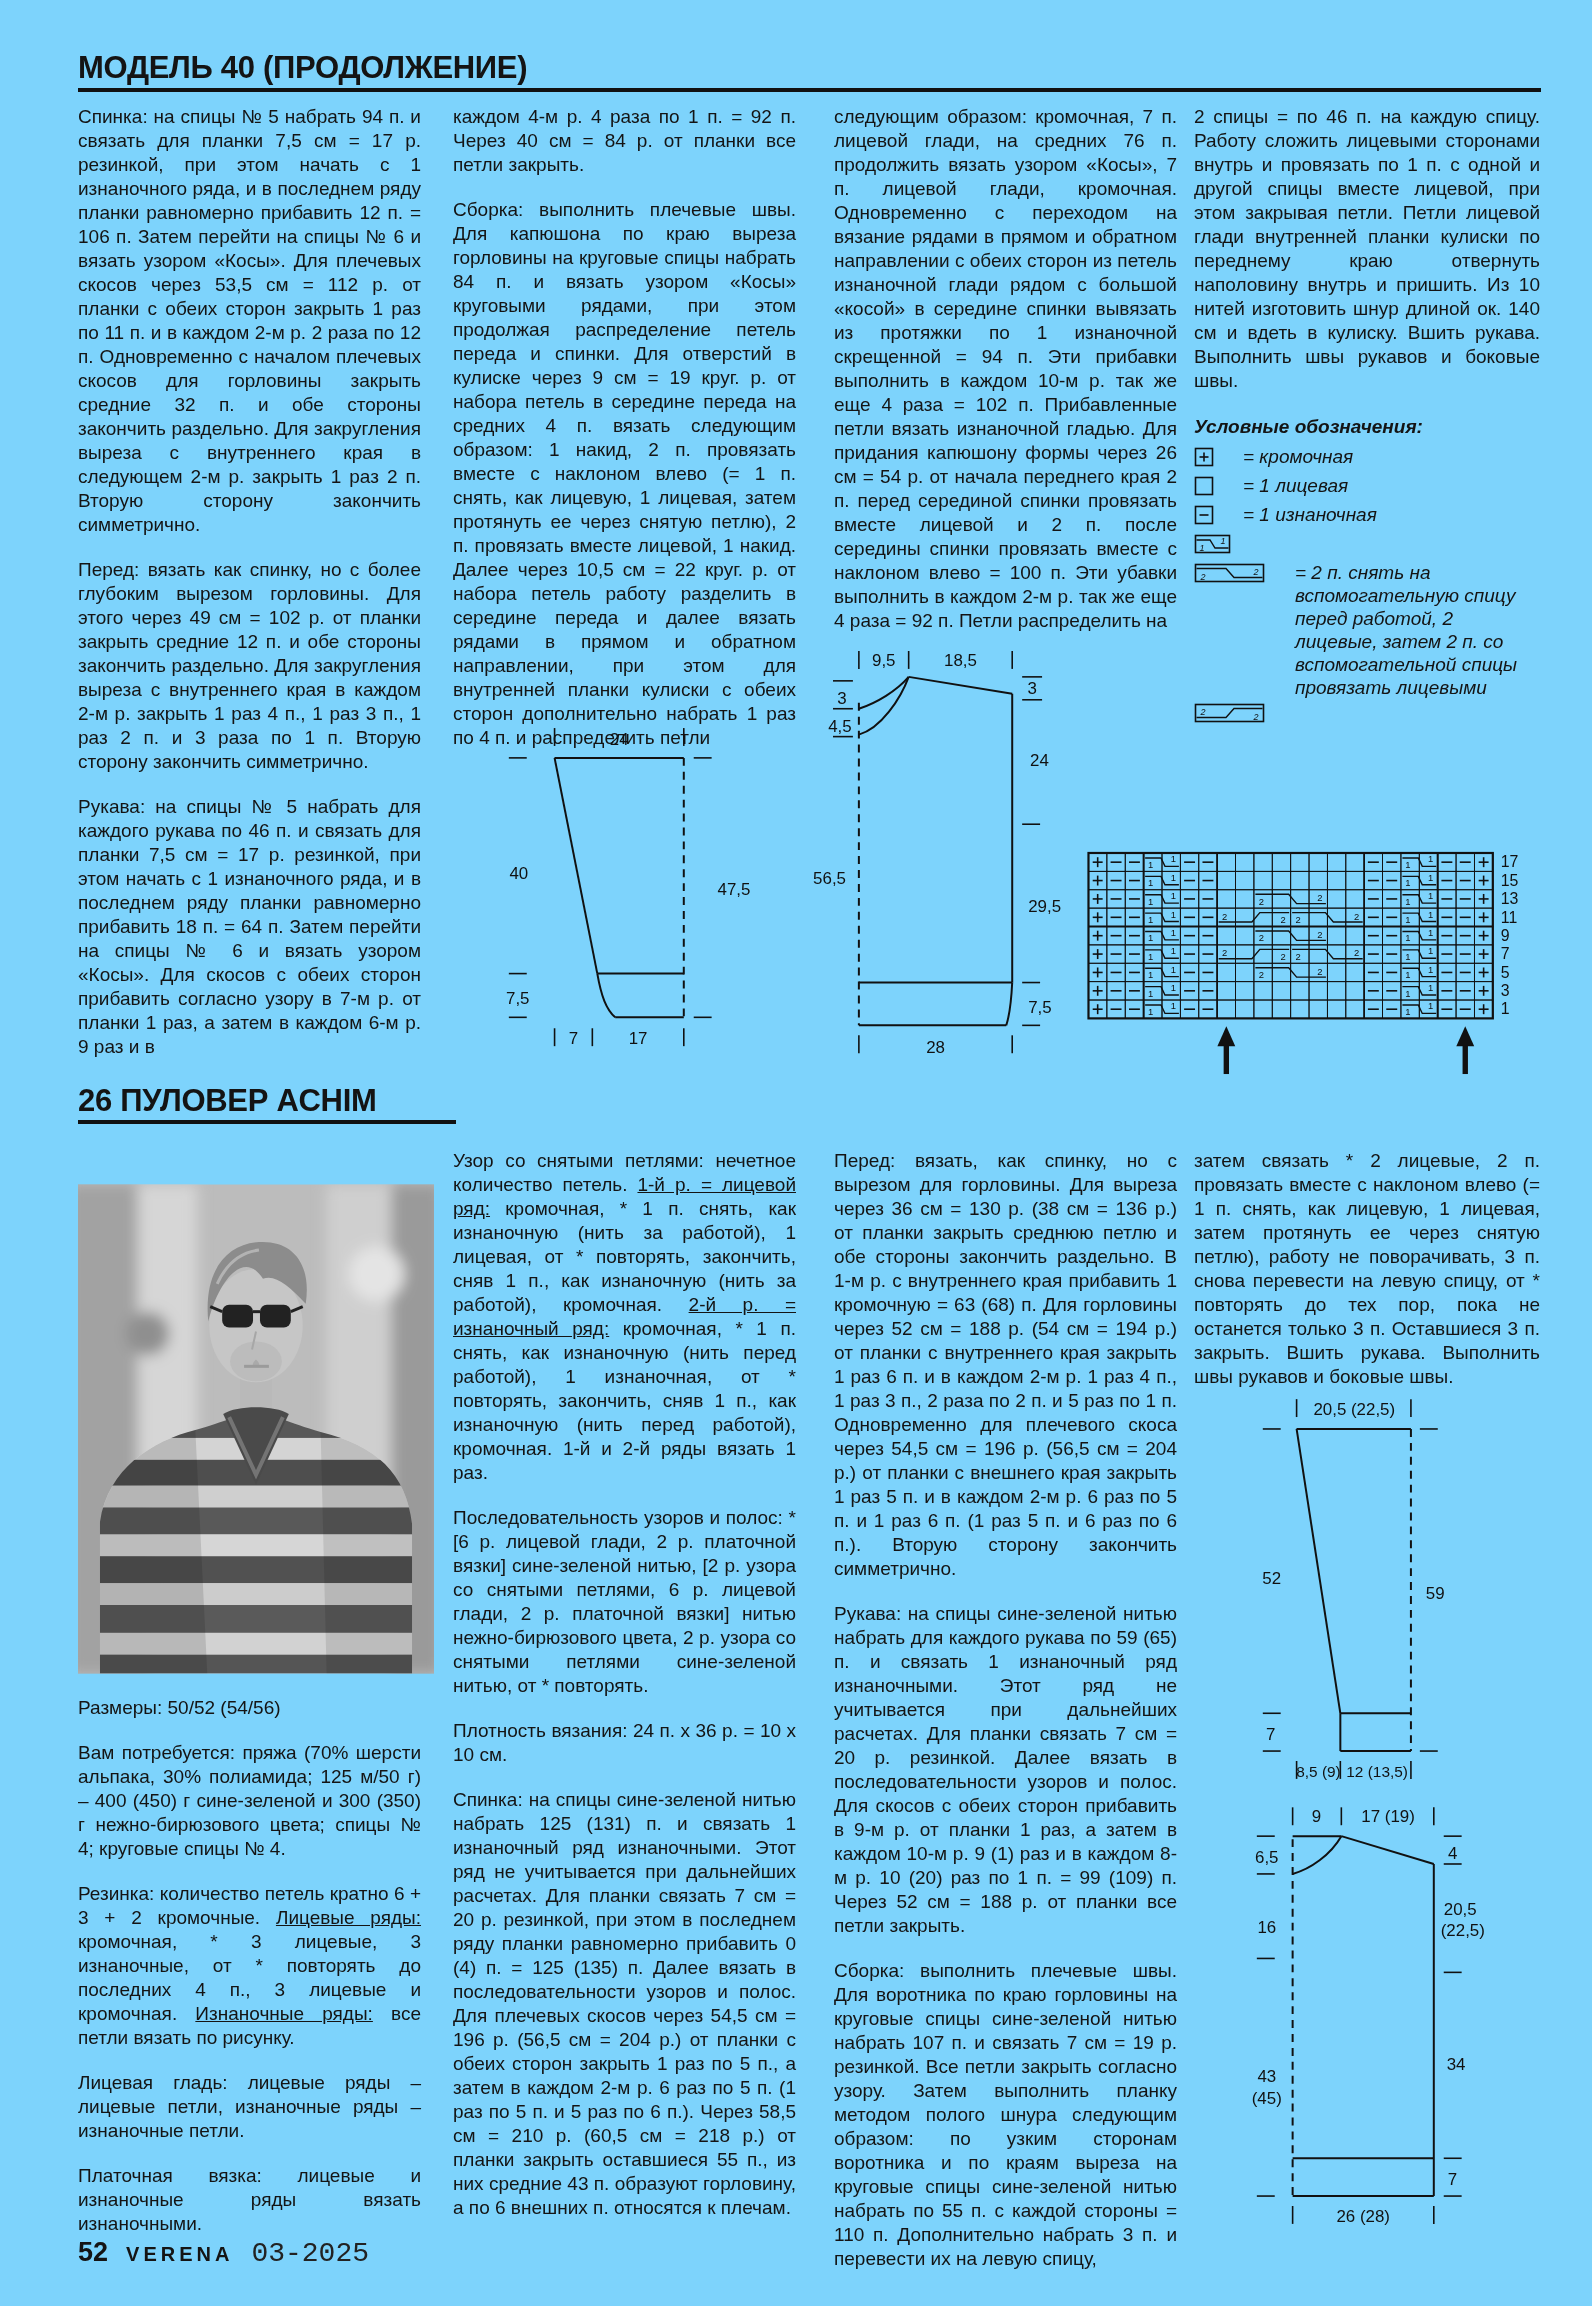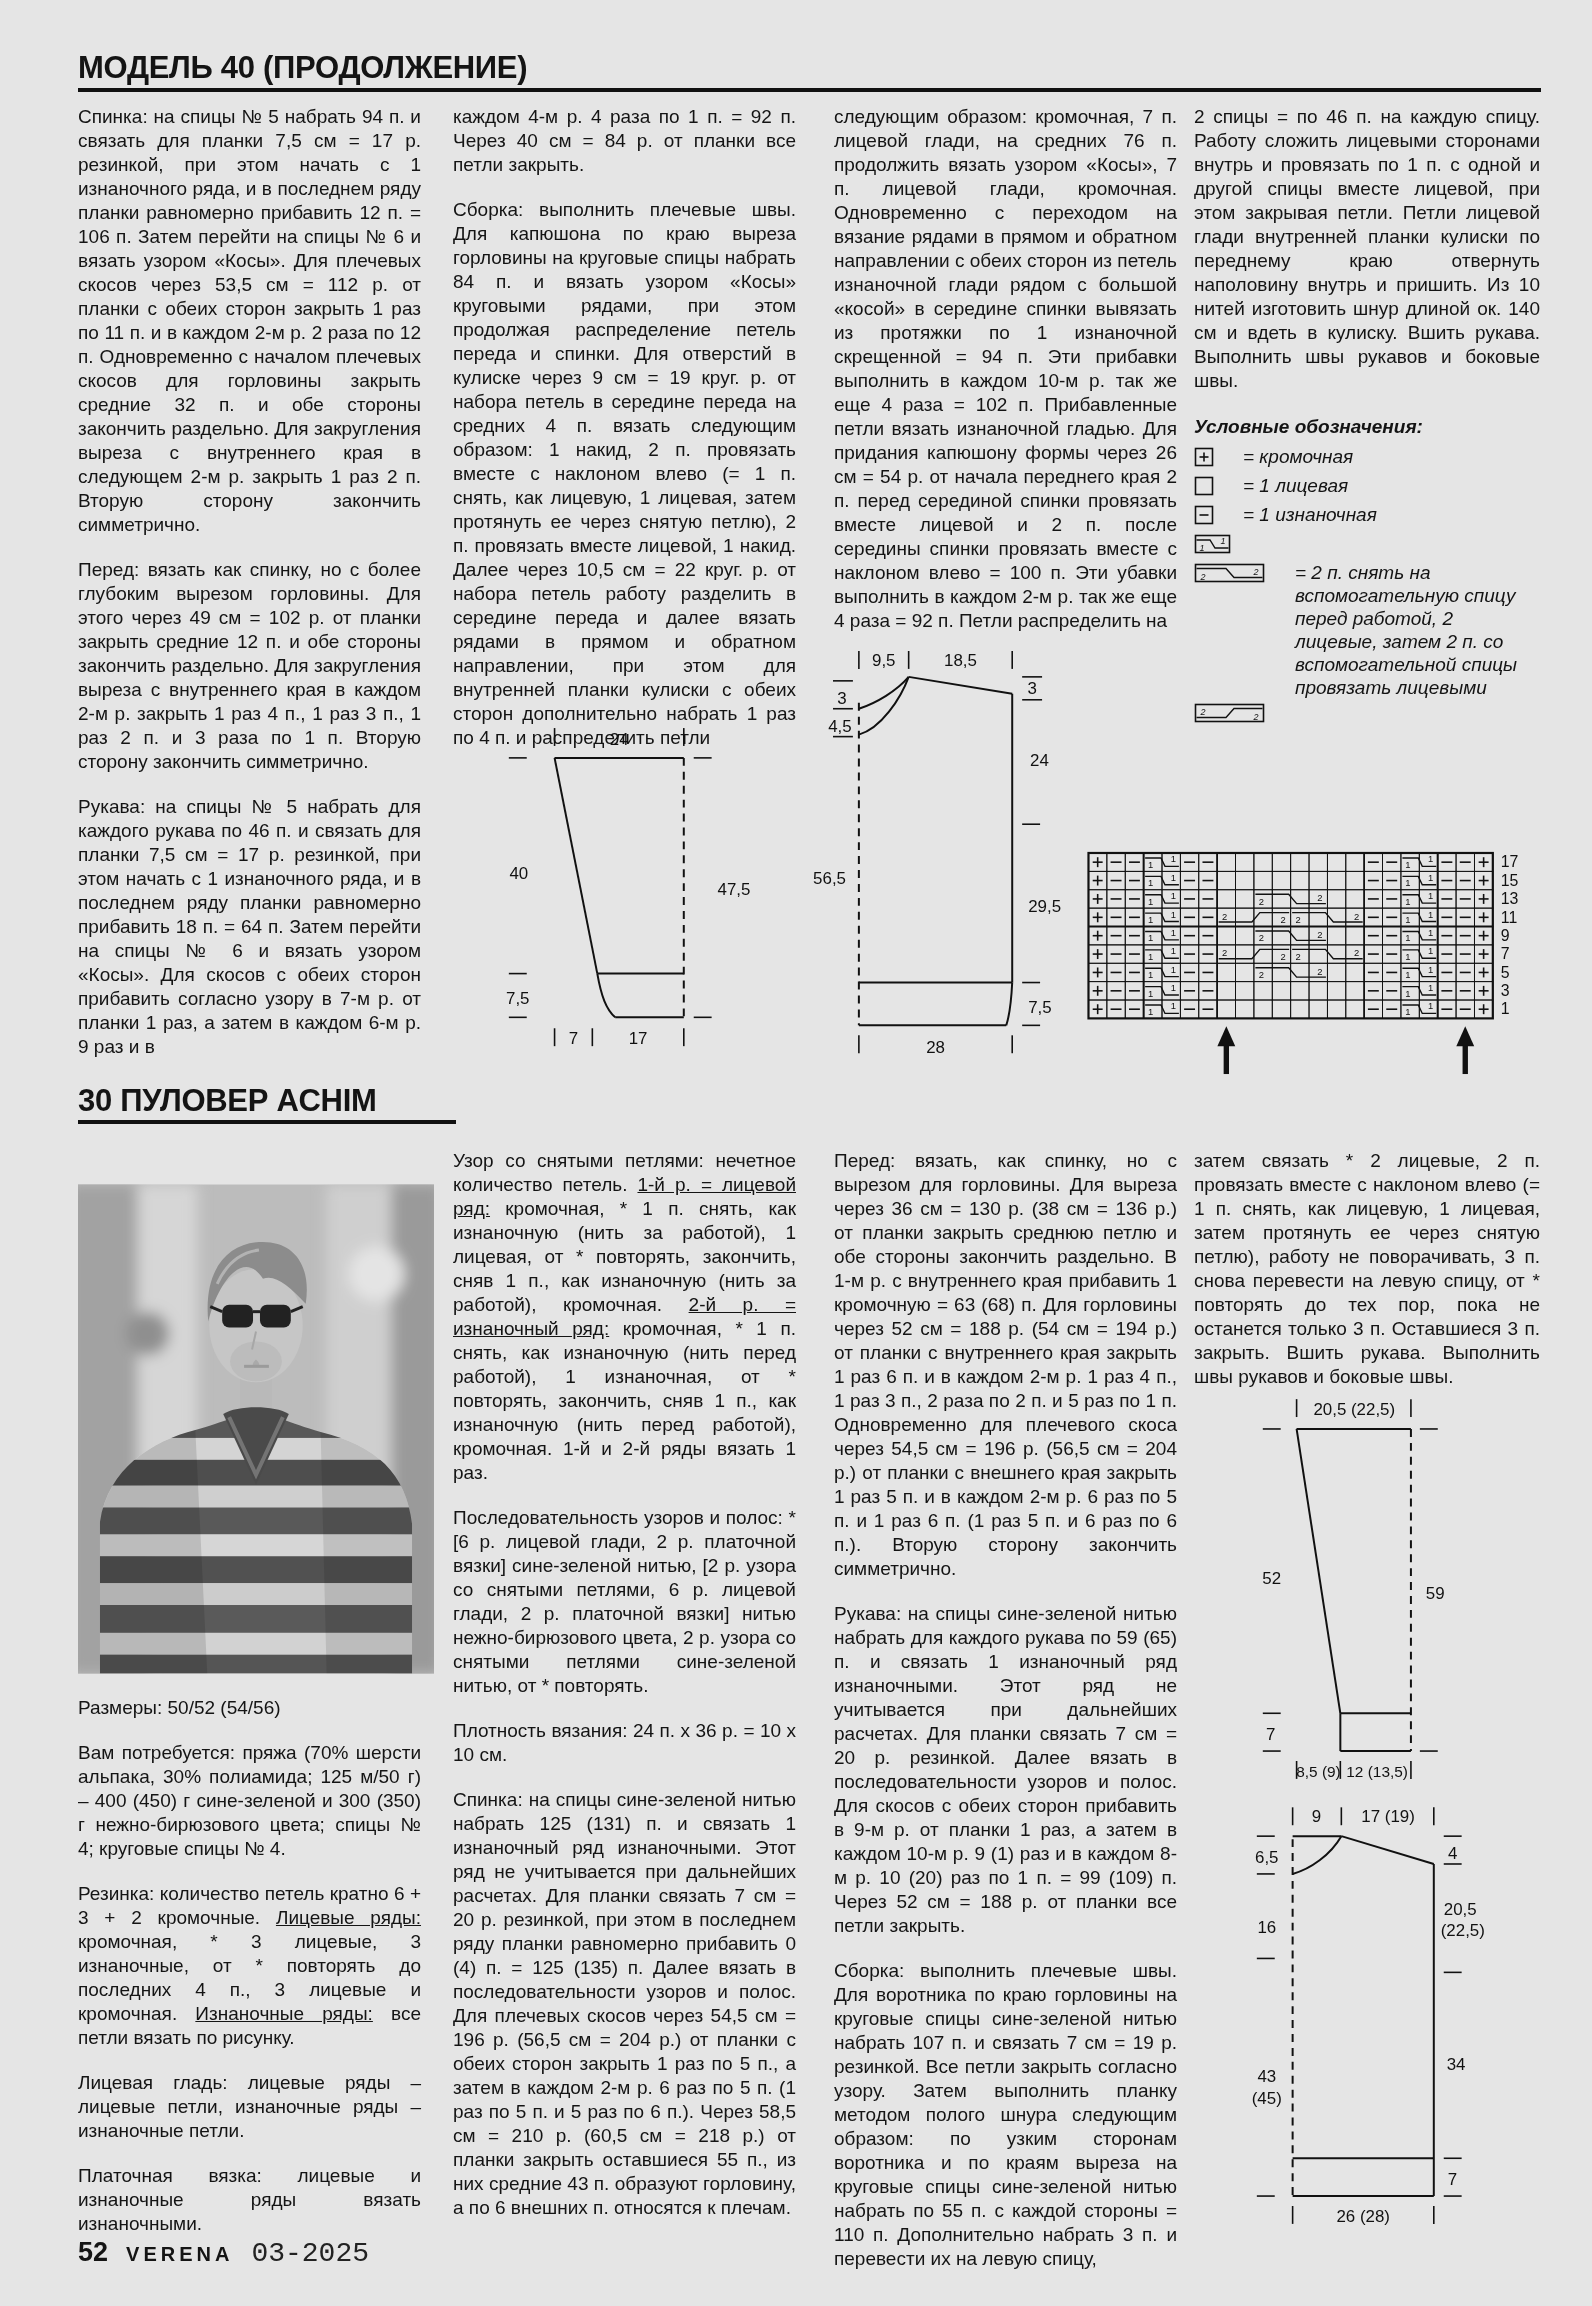--- a/index.html
+++ b/index.html
@@ -1,16 +1,16 @@
 <!DOCTYPE html>
 <html><head>
 <meta charset="utf-8">
 <style>
   html,body{margin:0;padding:0;background:#8a8a8a;}
-  .page{position:relative;width:1592px;height:2306px;margin:0 auto;background:#e5e5e5;
+  .page{position:relative;width:1592px;height:2306px;margin:0 auto;background:#7dd3fc;
         font-family:"Liberation Sans",sans-serif;color:#141414;overflow:hidden;}
   .sec-title{position:absolute;font-size:31px;font-weight:700;letter-spacing:-0.3px;white-space:nowrap;}
   .rule{position:absolute;height:4px;background:#111;}
   .col{position:absolute;font-size:19px;line-height:24px;}
   .para{margin:0 0 21px;text-align:justify;}
   .para:last-child{margin-bottom:0;}
   .b{font-weight:400;}
   .u{text-decoration:underline;}
   .legend{margin-top:22px;font-style:italic;}
   .legend-title{font-weight:700;margin:0 0 6px;}
@@ -582,21 +582,21 @@
           <text x="415" y="125.5" font-size="16" text-anchor="start">5</text>
           <text x="415" y="144" font-size="16" text-anchor="start">3</text>
           <text x="415" y="162.5" font-size="16" text-anchor="start">1</text>
           <path d="M129.75,194.5 L147.75,194.5 L138.75,174.5 Z" fill="#111"></path>
           <rect x="136.05" y="193.5" width="5.4" height="29" fill="#111"></rect>
           <path d="M370.25,194.5 L388.25,194.5 L379.25,174.5 Z" fill="#111"></path>
           <rect x="376.55" y="193.5" width="5.4" height="29" fill="#111"></rect>
         </g>
       </svg></div>
 
-  <div class="sec-title" style="left:78px;top:1083px;">30 ПУЛОВЕР ACHIM</div>
+  <div class="sec-title" style="left:78px;top:1083px;">26 ПУЛОВЕР ACHIM</div>
   <div class="rule" style="left:78px;top:1120px;width:378px;"></div>
 
   <svg class="photo" width="356" height="490" viewBox="0 0 358 492">
     <defs>
       <filter id="phblur" x="-20%" y="-20%" width="140%" height="140%">
           <feGaussianBlur stdDeviation="7"></feGaussianBlur>
         </filter>
       <clipPath id="torso">
         <path d="M22,492 L22,340 C30,285 75,258 118,247 C148,239 162,231 179,229 C196,231 212,240 244,249 C300,263 330,290 336,342 L336,492 Z"></path>
       </clipPath>

